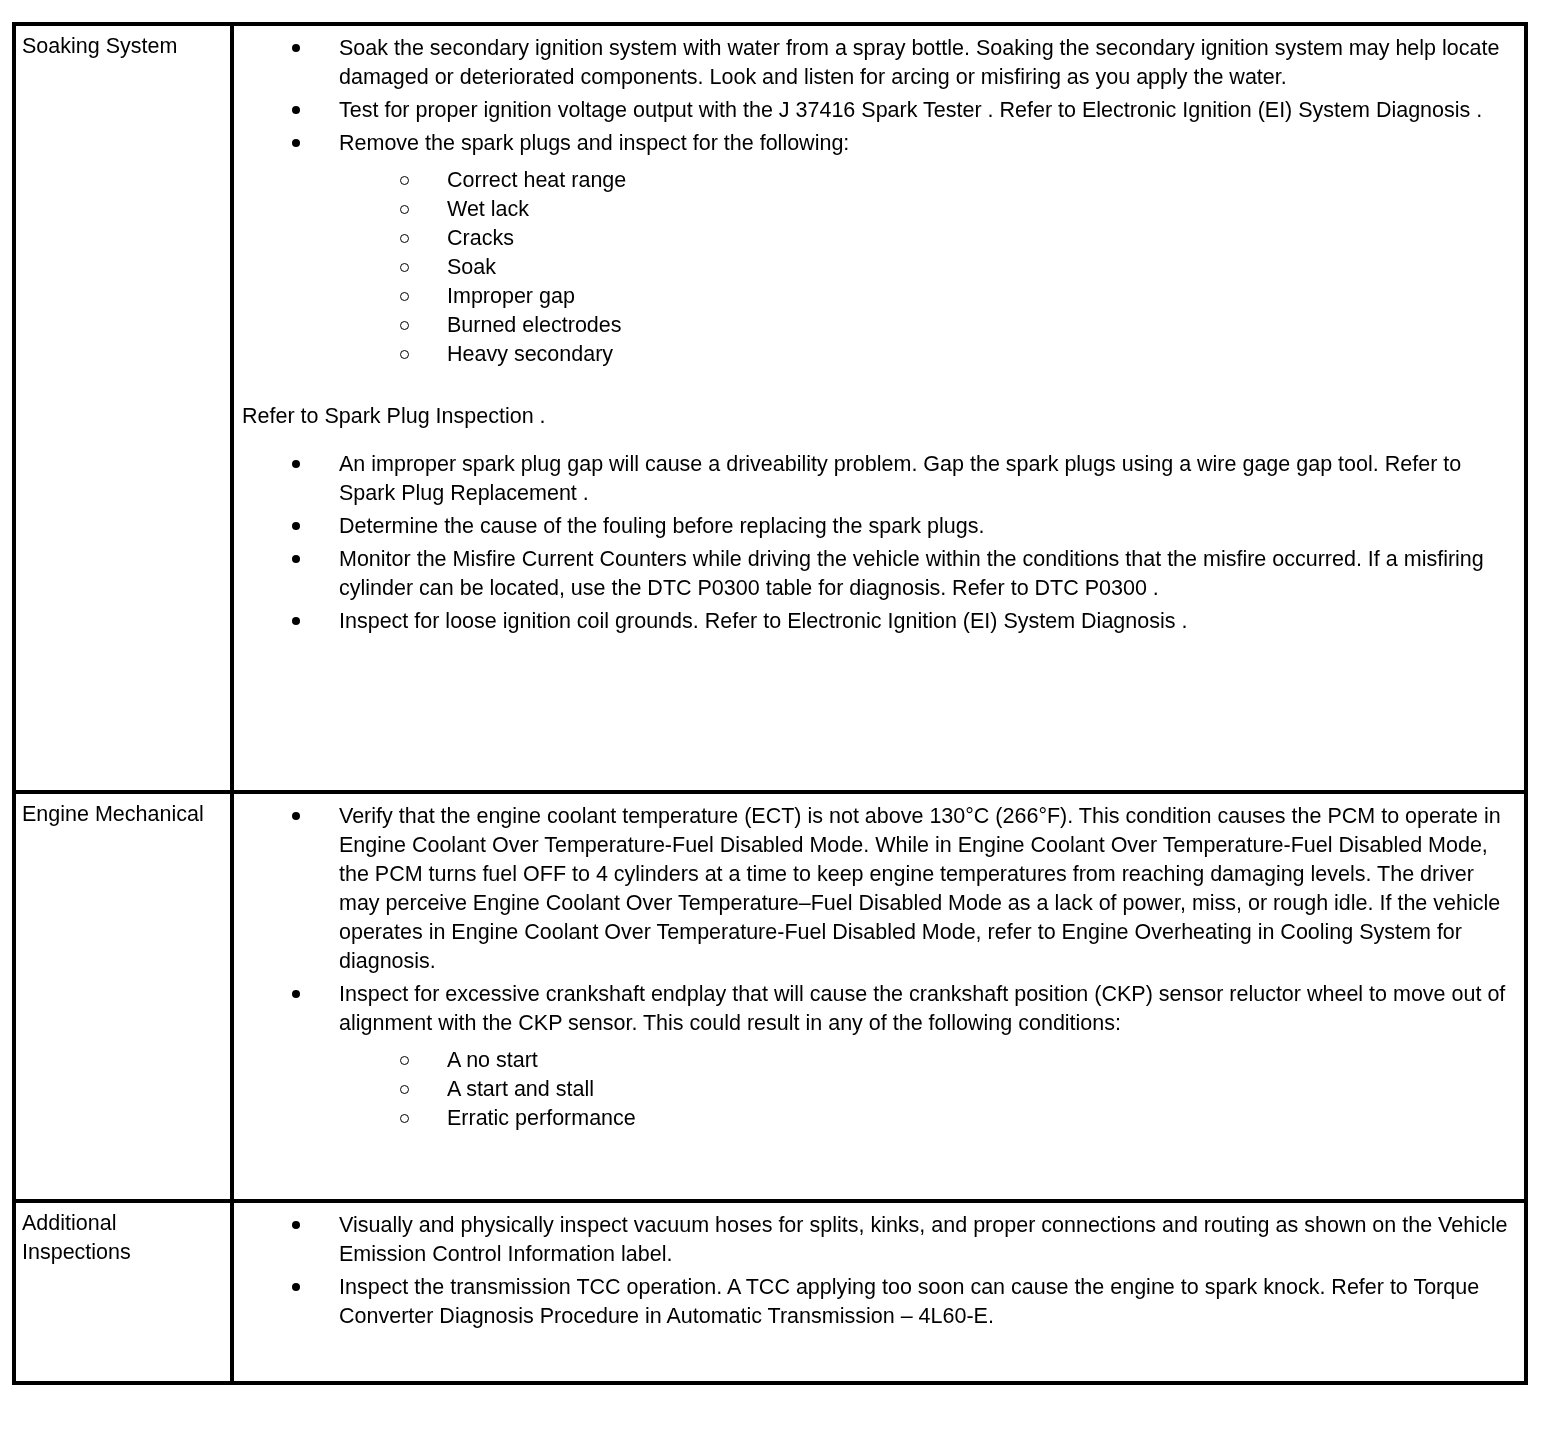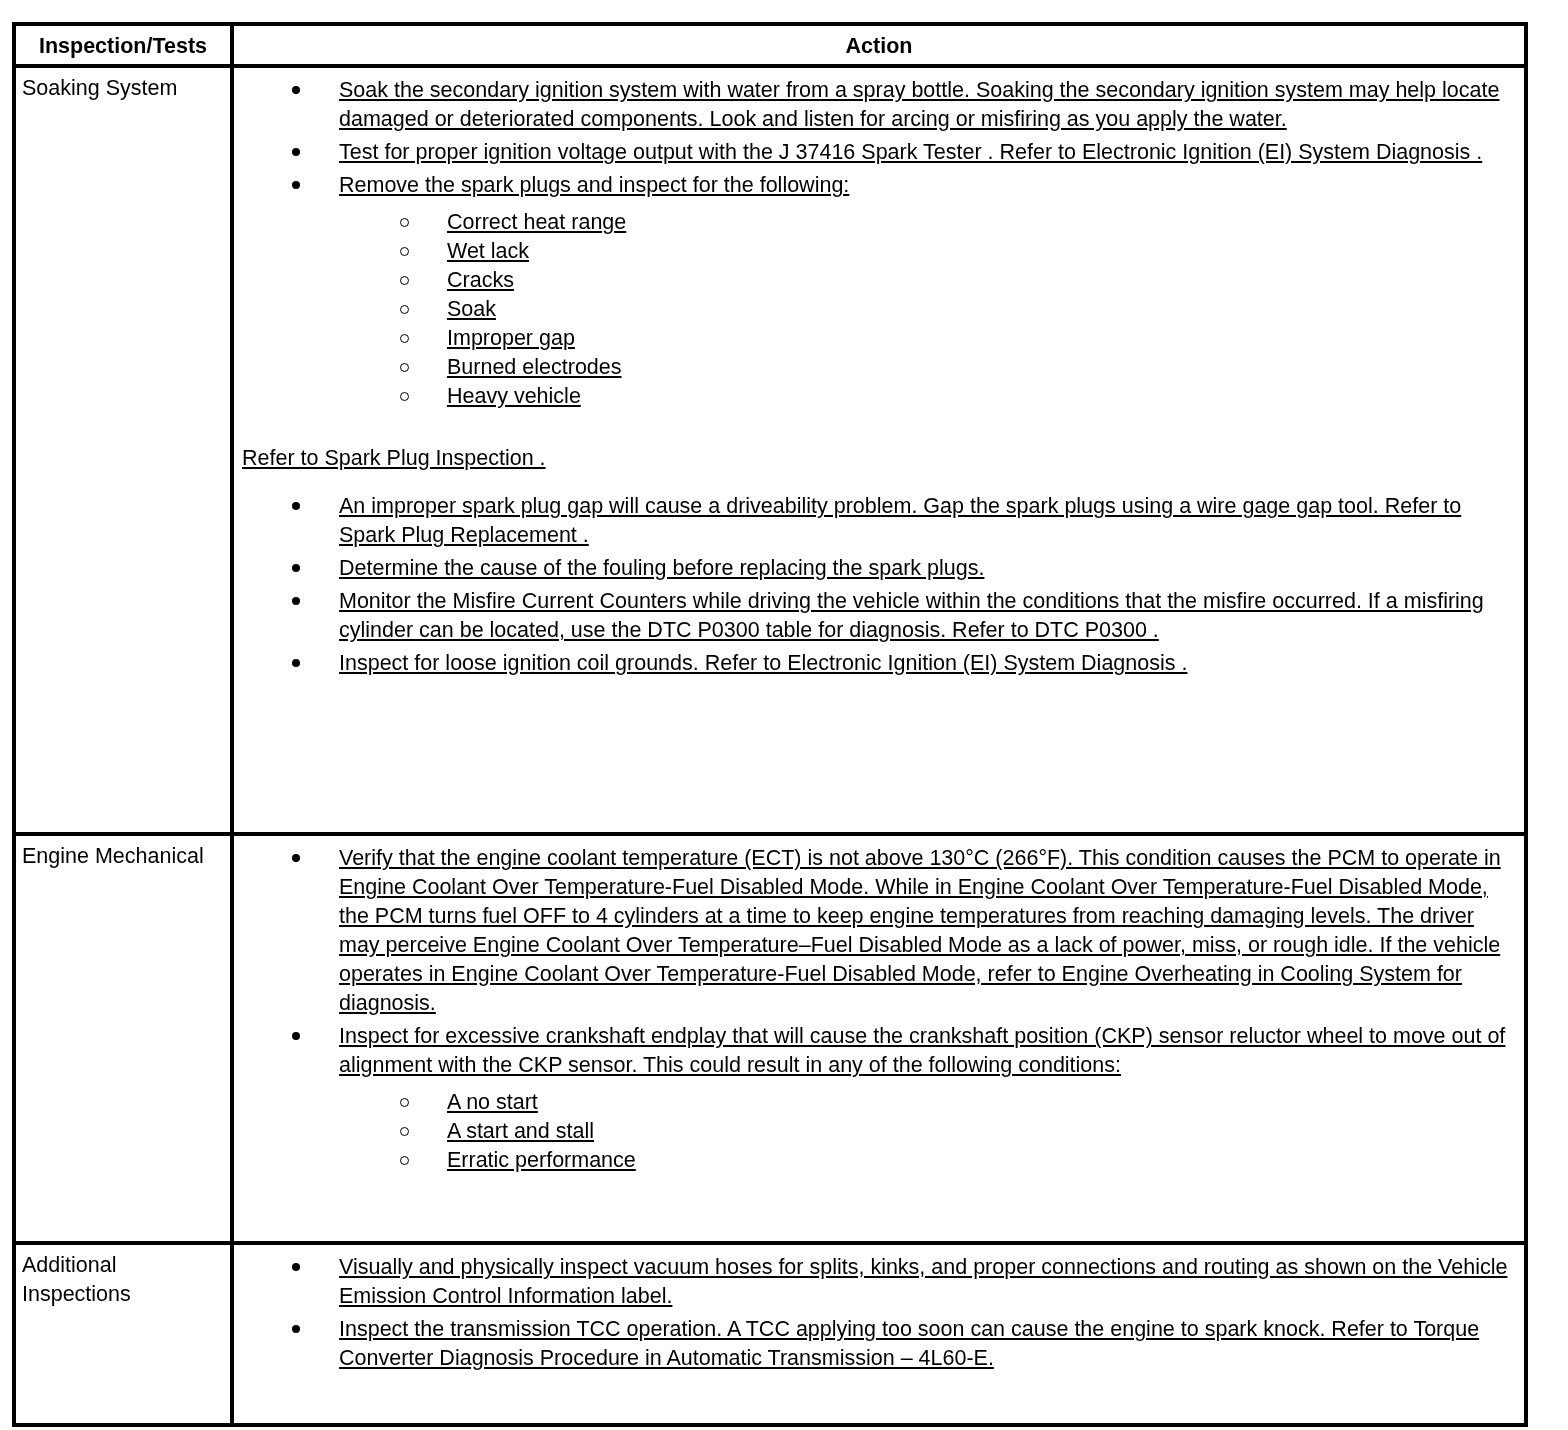--- a/index.html
+++ b/index.html
@@ -6,21 +6,21 @@
     body { width: 1568px; height: 1430px; position: relative; font-family: "Liberation Sans", sans-serif; color: #000; }
     .tbl {
       position: absolute; left: 12px; top: 22px; width: 1516px;
       border-collapse: collapse; table-layout: fixed;
       font-size: 21.5px; line-height: 29px;
     }
     .tbl td, .tbl th { border: 4px solid #000; vertical-align: top; padding: 0; }
     .tbl th { font-weight: bold; text-align: center; height: 36px; line-height: 36px; padding-top: 2px; }
     .col1 { width: 218px; }
     .label { padding: 6px 0 0 6px !important; }
-    .action { padding: 8px 8px 0 0 !important; text-decoration: underline; }
+    .action { padding: 8px 8px 0 0 !important; }
     ul.b { list-style: none; margin: 0; padding: 0; }
     ul.b > li { position: relative; padding-left: 105px; margin-bottom: 4px; }
     ul.b > li .dot {
       position: absolute; left: 58px; top: 10px; width: 8px; height: 8px;
       border-radius: 50%; background: #000;
     }
     ul.s { list-style: none; margin: 8px; padding: 0; }
     ul.s > li { position: relative; padding-left: 100px; margin-left: -0px; }
     ul.s > li .circ {
       position: absolute; left: 53px; top: 10px; width: 9px; height: 9px;
@@ -33,40 +33,36 @@
   </style>
 </head>
 <body>
 
 <table class="tbl">
   <colgroup>
       <col class="col1">
       <col>
     </colgroup>
   <tbody>
-      <tr>
-    <th>Inspection/Tests</th>
-    <th>Action</th>
-  </tr>
 
   <tr class="ign-row">
     <td class="label">Soaking System</td>
     <td class="action">
       <ul class="b">
         <li><span class="dot"></span><span>Soak the secondary ignition system with water from a spray bottle. Soaking the secondary ignition system may help locate damaged or deteriorated components. Look and listen for arcing or misfiring as you apply the water.</span></li>
         <li><span class="dot"></span><span>Test for proper ignition voltage output with the J 37416 Spark Tester . Refer to Electronic Ignition (EI) System Diagnosis .</span></li>
         <li style="margin-bottom:0"><span class="dot"></span><span>Remove the spark plugs and inspect for the following:</span>
           <ul class="s">
             <li><span class="circ"></span><span>Correct heat range</span></li>
             <li><span class="circ"></span><span>Wet lack</span></li>
             <li><span class="circ"></span><span>Cracks</span></li>
             <li><span class="circ"></span><span>Soak</span></li>
             <li><span class="circ"></span><span>Improper gap</span></li>
             <li><span class="circ"></span><span>Burned electrodes</span></li>
-            <li><span class="circ"></span><span>Heavy vehicle</span></li>
+            <li><span class="circ"></span><span>Heavy secondary</span></li>
           </ul>
         </li>
       </ul>
       <p class="plain">Refer to Spark Plug Inspection .</p>
       <ul class="b" style="margin-top:19px">
         <li><span class="dot"></span><span>An improper spark plug gap will cause a driveability problem. Gap the spark plugs using a wire gage gap tool. Refer to Spark Plug Replacement .</span></li>
         <li><span class="dot"></span><span>Determine the cause of the fouling before replacing the spark plugs.</span></li>
         <li><span class="dot"></span><span>Monitor the Misfire Current Counters while driving the vehicle within the conditions that the misfire occurred. If a misfiring cylinder can be located, use the DTC P0300 table for diagnosis. Refer to DTC P0300 .</span></li>
         <li><span class="dot"></span><span>Inspect for loose ignition coil grounds. Refer to Electronic Ignition (EI) System Diagnosis .</span></li>
       </ul>

